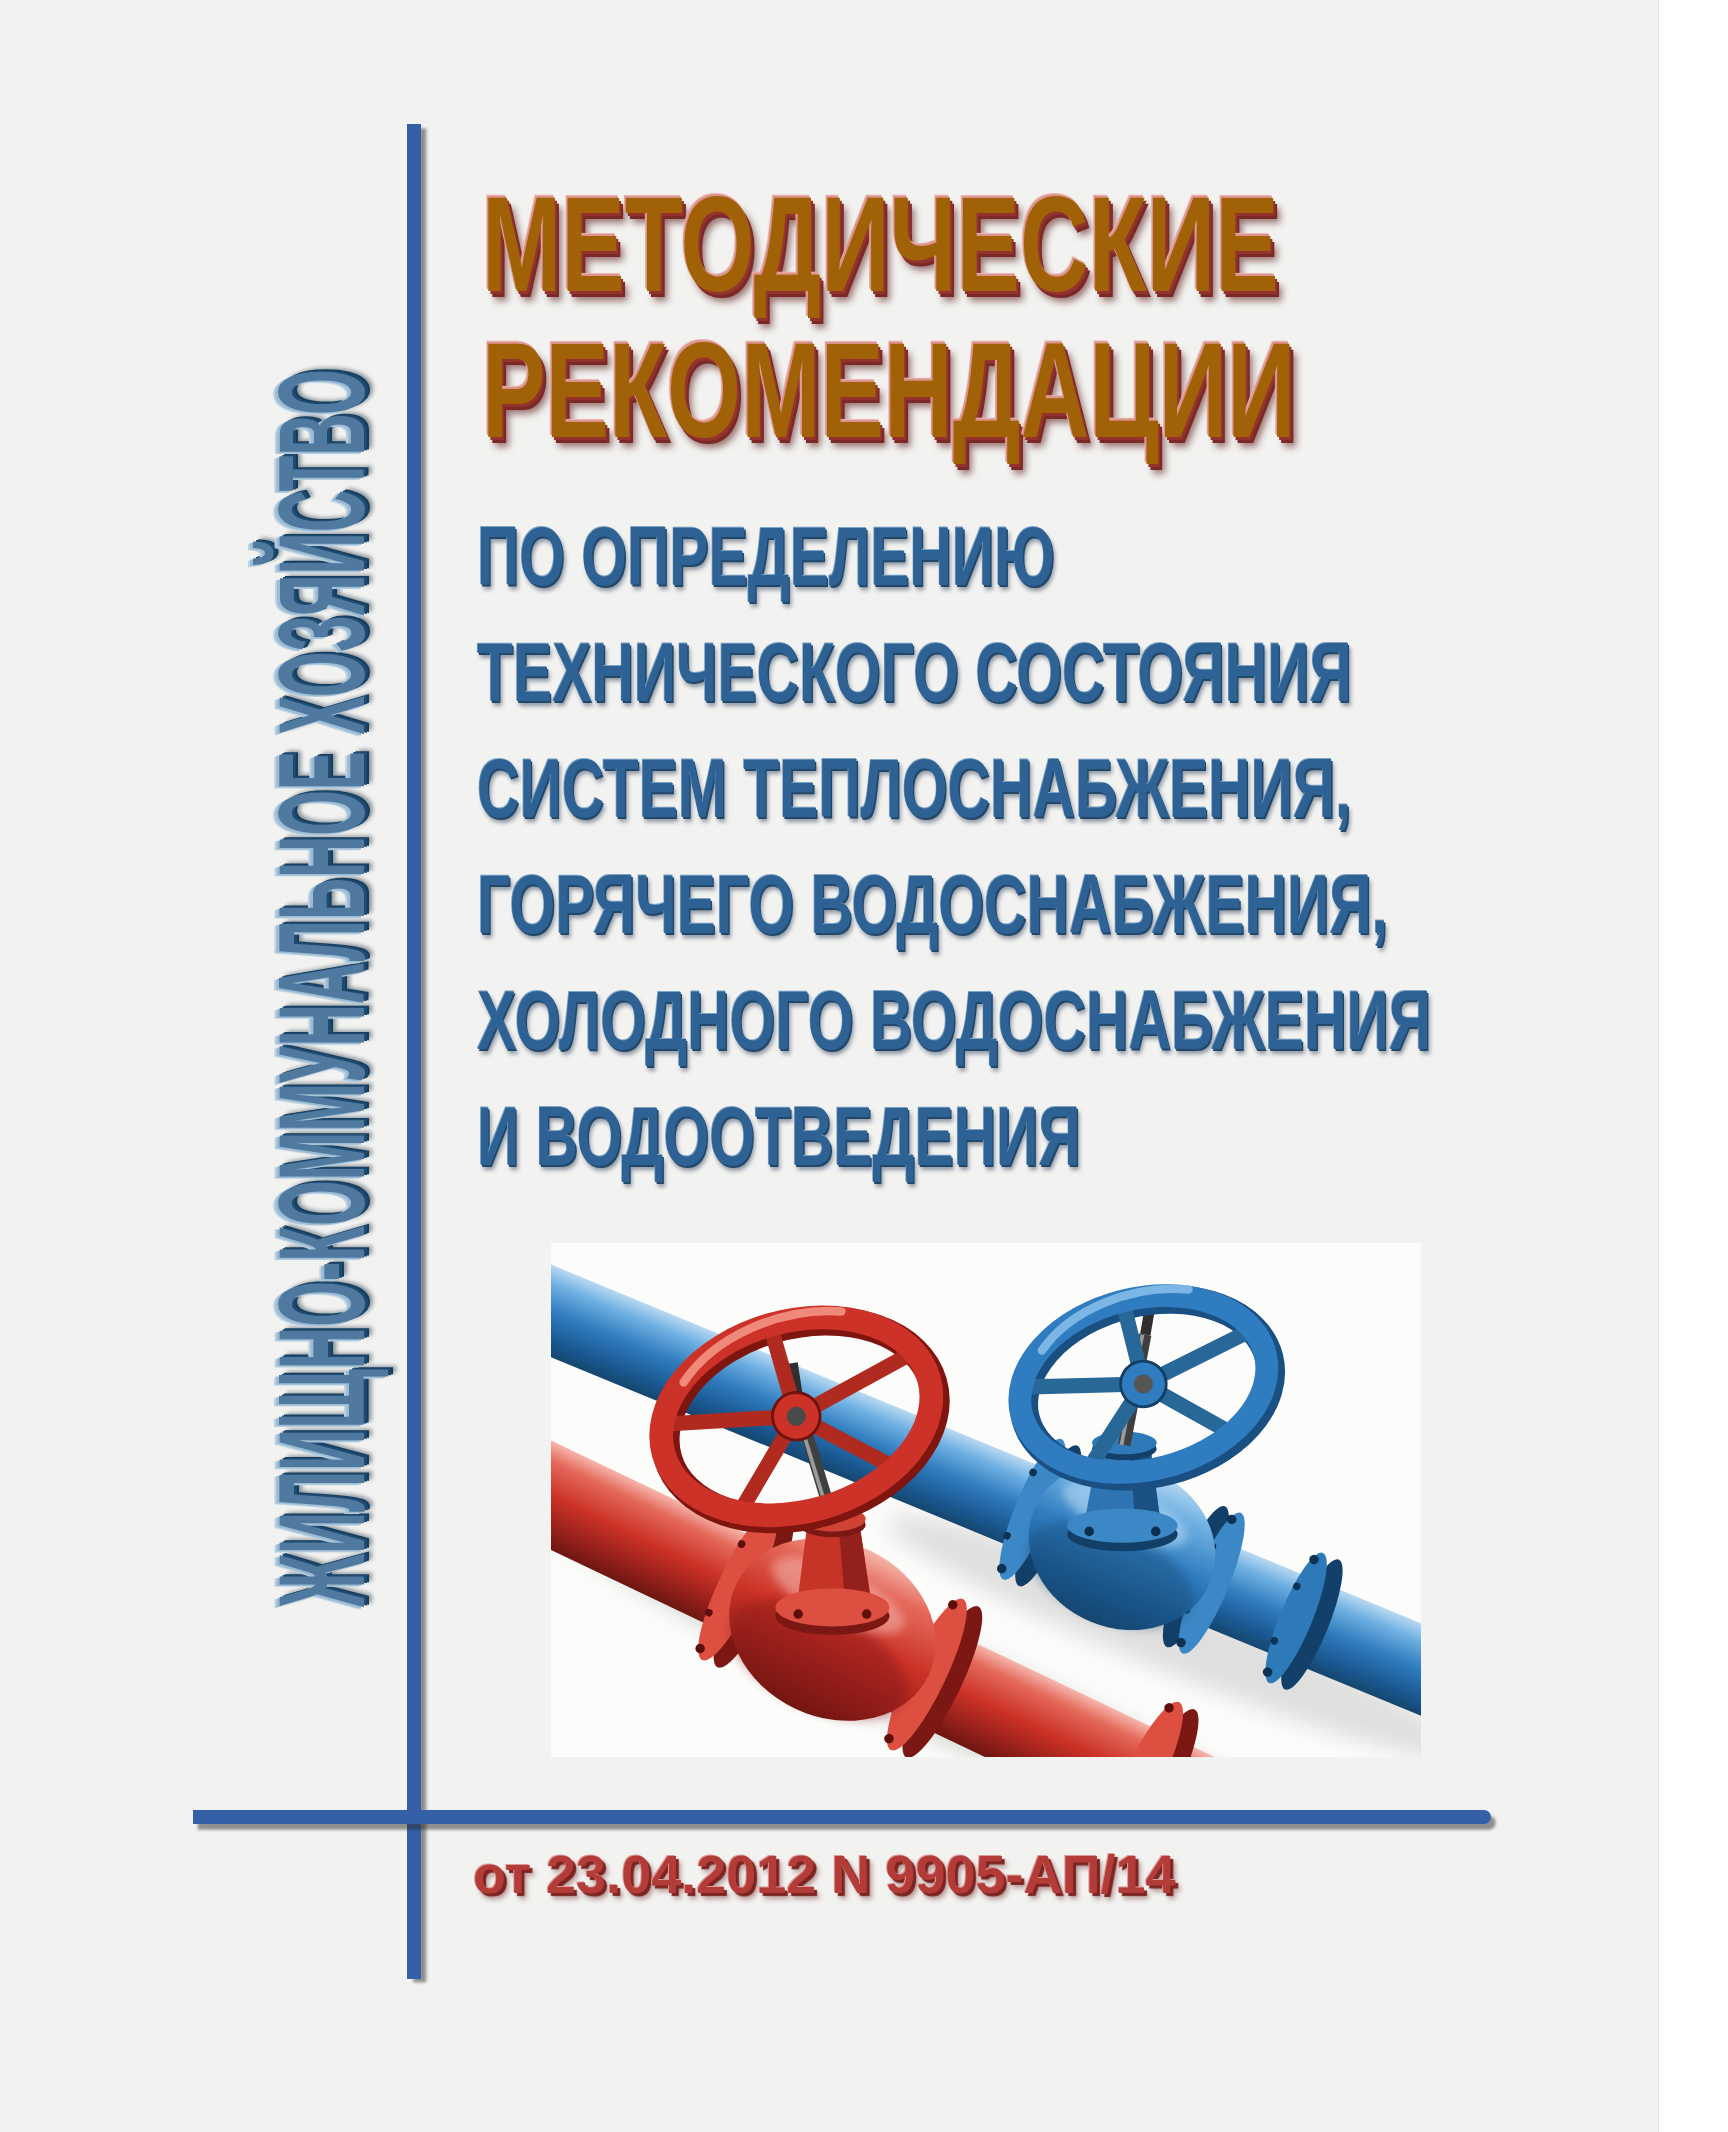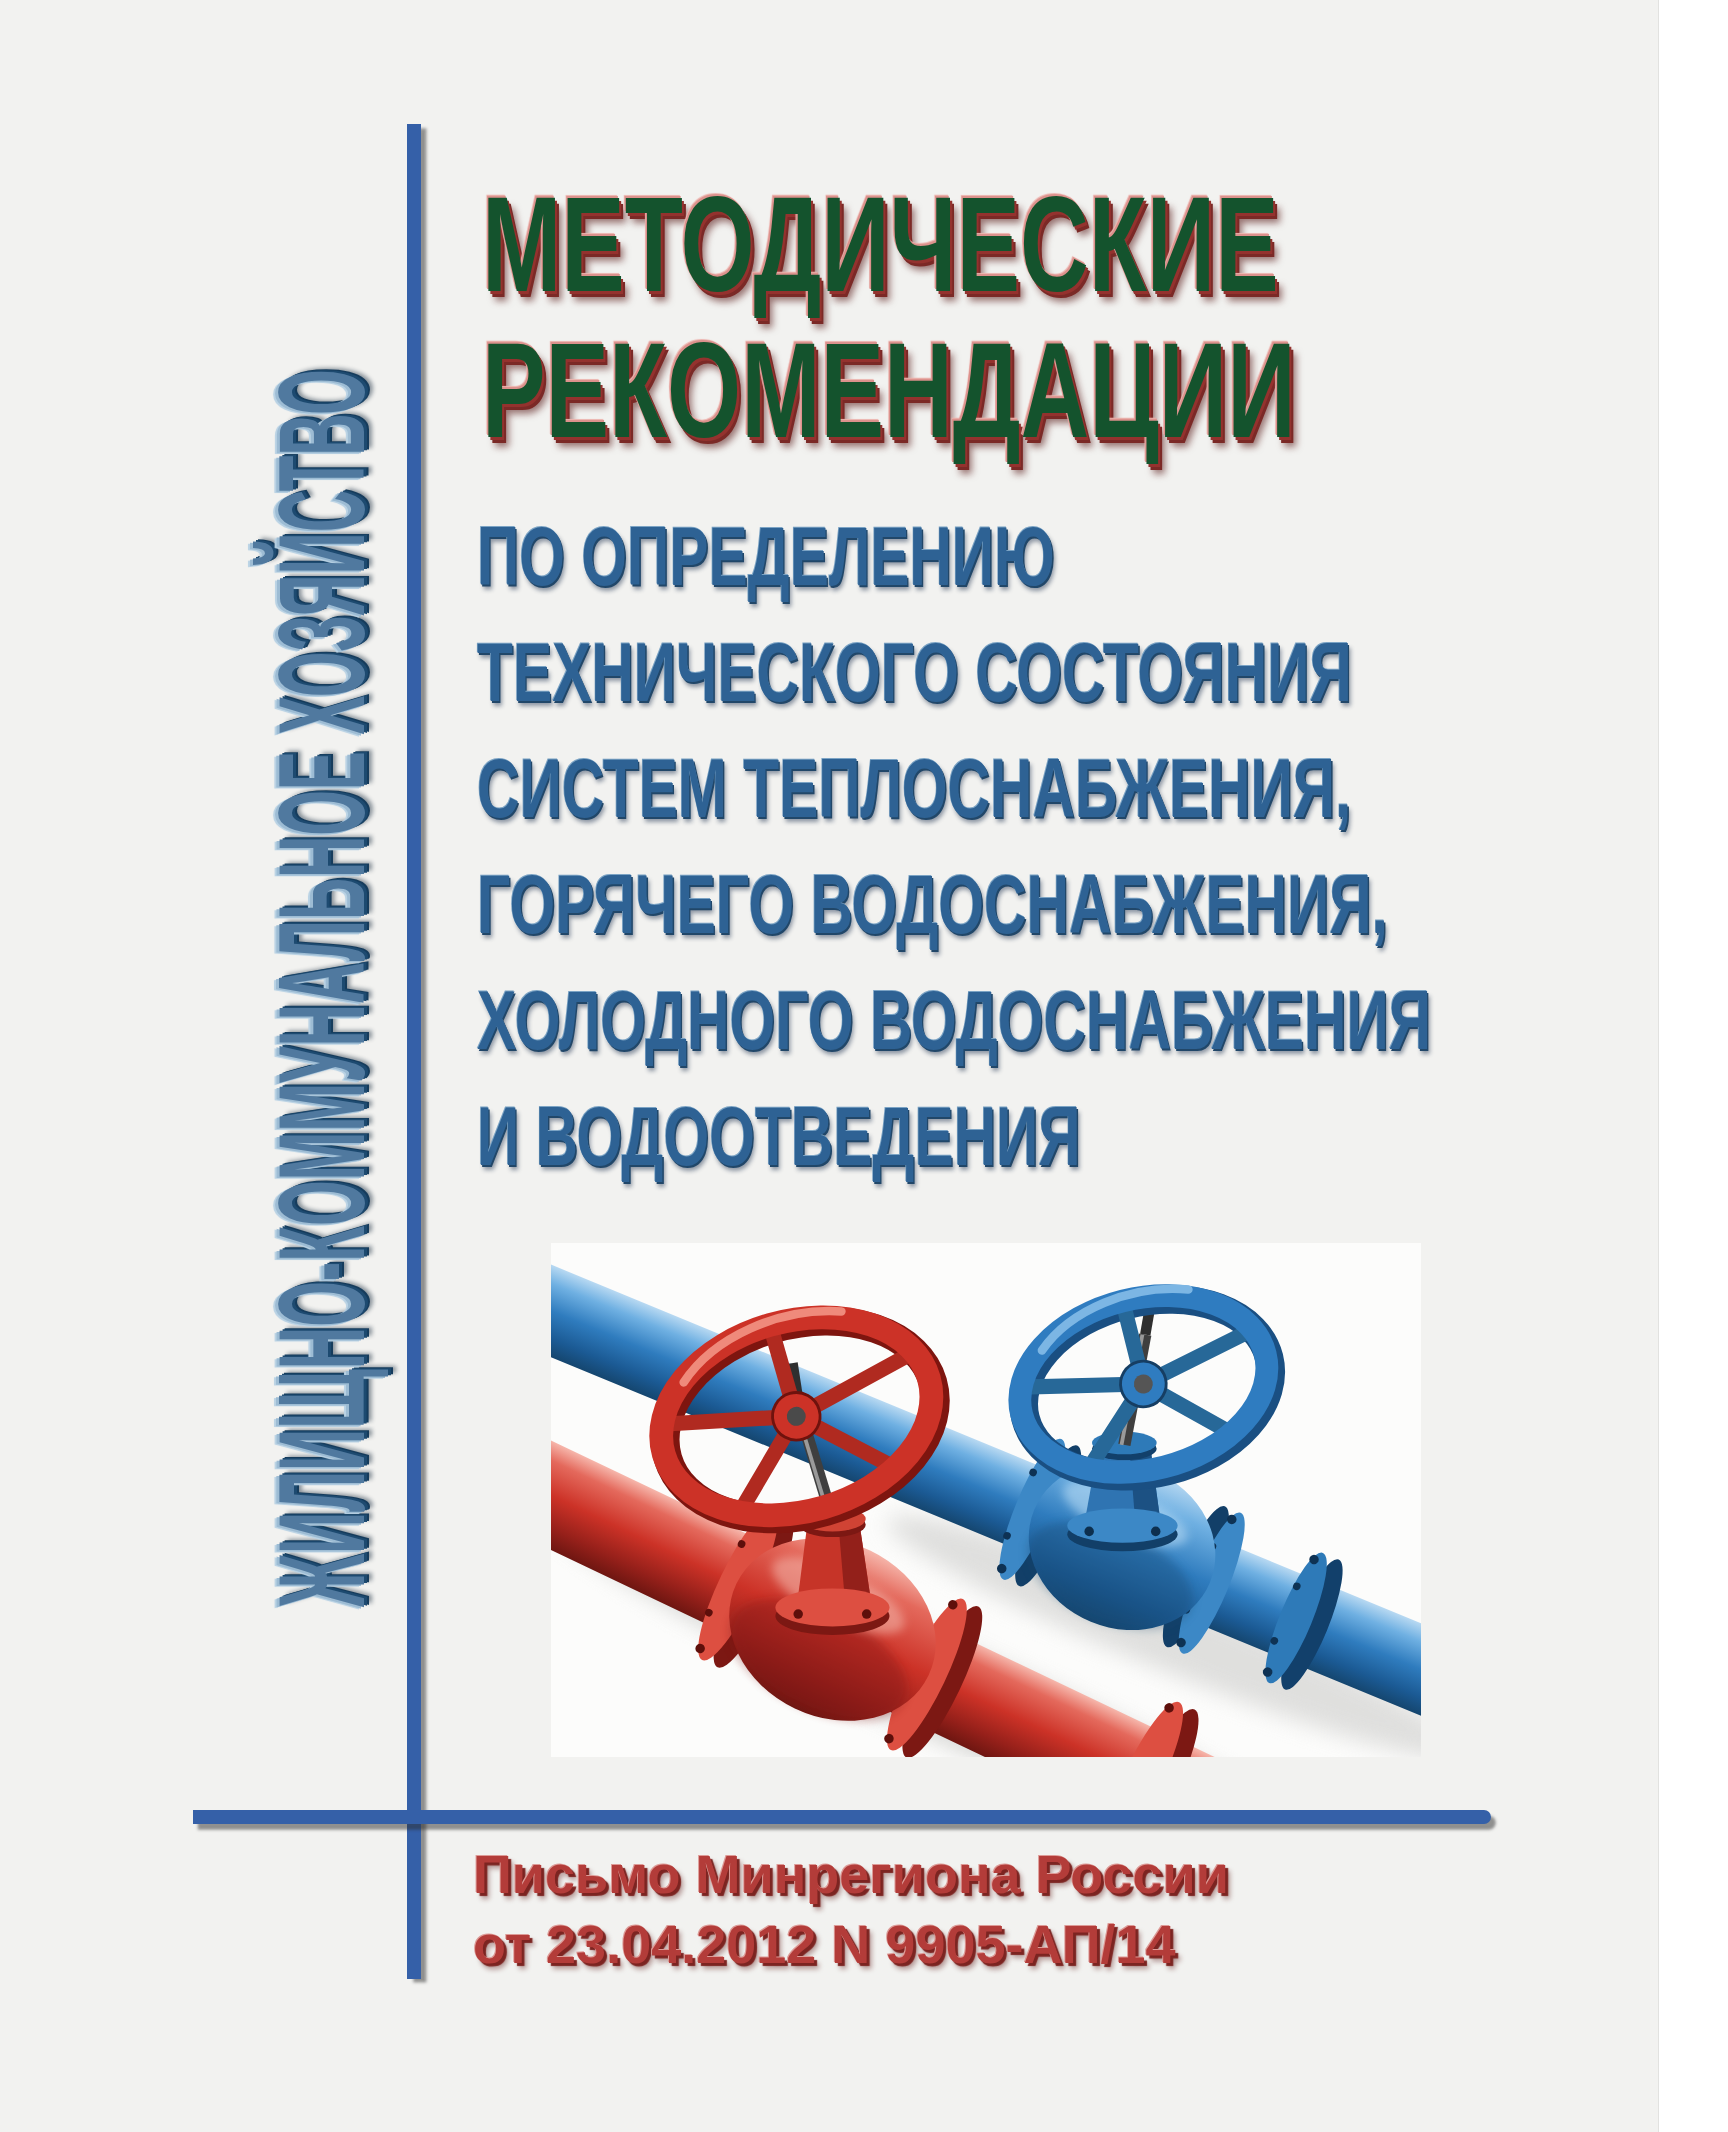--- a/index.html
+++ b/index.html
@@ -16,21 +16,21 @@
   .spine{position:absolute;left:271px;top:1607px;width:1284px;height:103px;
          transform:rotate(-90deg);transform-origin:0 0;
          font-size:122px;line-height:103px;font-weight:bold;white-space:nowrap;
          color:#50799f;
          }
   .spine .cx{display:inline-block;transform:scaleX(.48);transform-origin:left center;
          text-shadow:-2.9px -2.9px 0 #9dbcd4,-4.8px -4.8px 1px #b9d2e4,
                      2.9px 2.9px 0 #1d4a70,4.8px 4.8px 0 #163c5c,7.6px 7.6px 6.7px rgba(10,30,50,.45);}
   
   .title{position:absolute;left:482px;top:171px;font-weight:bold;font-size:136px;line-height:146px;
-         color:#14532d;}
+         color:#a16207;}
   .title .ln{white-space:nowrap;}
   .title .cx{display:inline-block;transform:scaleX(.70);transform-origin:left center;
          text-shadow:-1.9px -1.9px 0 #dc928d,-2.9px -2.9px 1px #ecb5b0,
                      2.9px 2.9px 0 #94322e,5.7px 5.7px 0 #7b2926,9.5px 9.5px 8.6px rgba(80,15,12,.55);}
   
   .subtitle{position:absolute;left:477px;top:498px;font-weight:bold;font-size:84px;line-height:116px;
          color:#2e6294;}
   .subtitle .ln{white-space:nowrap;}
   .subtitle .cx{display:inline-block;transform:scaleX(.70);transform-origin:left center;
          text-shadow:-1px -1px 0 #7ba3c4,1.9px 1.9px 0 #214769,3.8px 4.8px 4.8px rgba(20,40,70,.45);}
@@ -218,19 +218,18 @@
           <line x1="0" y1="0" x2="-137.9" y2="-30.9" stroke="#b02a20" stroke-width="16" stroke-linecap="round"></line>
           <ellipse rx="145" ry="100" fill="none" stroke="#cc3227" stroke-width="25"></ellipse>
           <path d="M -104 -67 A 145 100 0 0 1 76 -93" fill="none" stroke="#ef8a7b" stroke-width="9" stroke-linecap="round"></path>
           <circle r="25" fill="#cc3227" stroke="#6f120d" stroke-width="3"></circle>
           <circle r="10" fill="#4a4a4a"></circle>
         </g>
       </svg>
     </div>
 
     <div class="footer">
-      <div class="ln">Письмо Минрегиона России</div>
       <div class="ln">от 23.04.2012 N 9905-АП/14</div>
     </div>
 
   </div>
 </div>
 
 
 </body></html>

